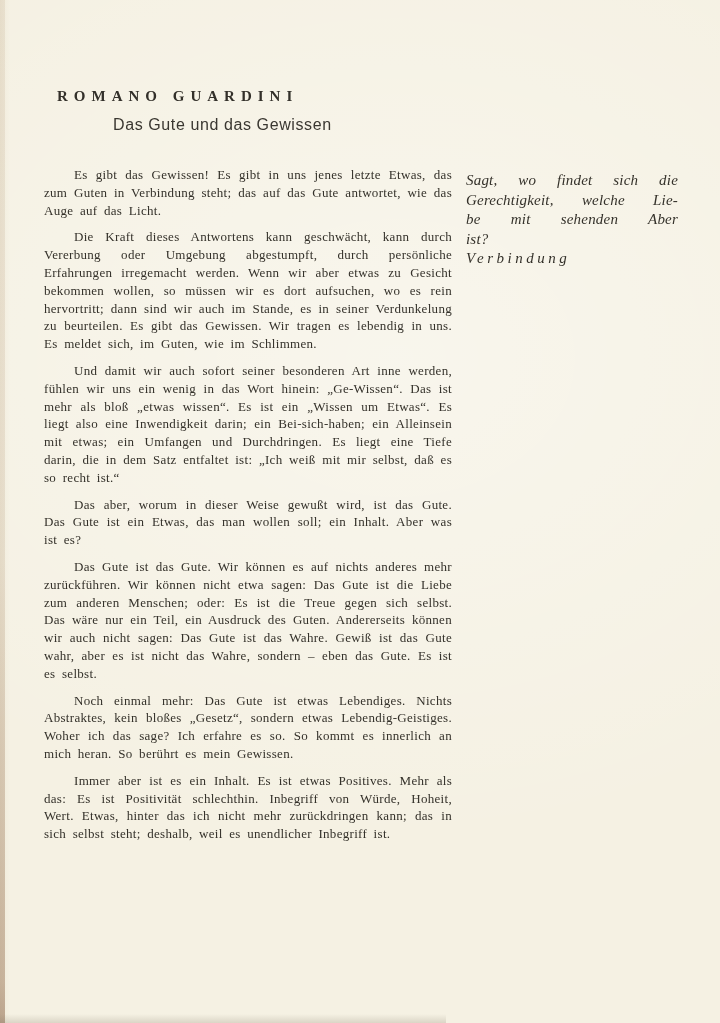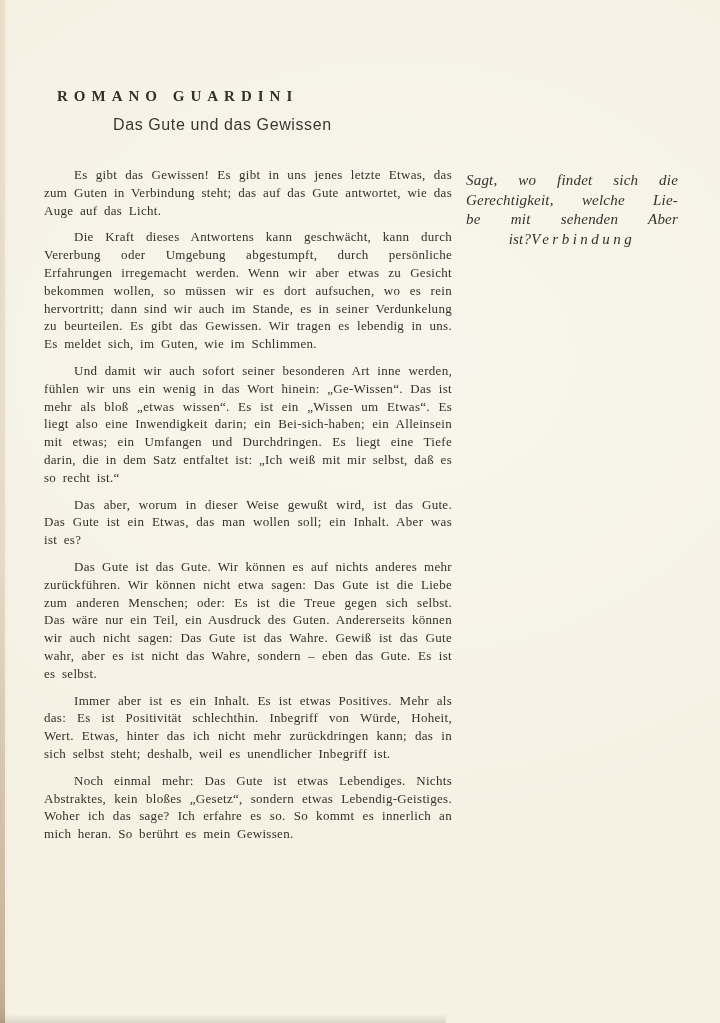--- a/index.html
+++ b/index.html
@@ -56,43 +56,43 @@
   }
   .body-col p.para { margin: 0 0 9px 0; text-indent: 30px; }
   .margin-quote {
     position: absolute; left: 466px; top: 171px; width: 212px;
     font-style: italic;
     font-size: 15px; line-height: 19.5px;
     word-spacing: 2px; letter-spacing: 0.2px;
     color: #34312a;
   }
   .quote-line { text-align: justify; text-align-last: justify; }
-  .quote-last-row { display: flex; justify-content: center; align-items: baseline; }
+  .quote-last-row { display: flex; justify-content: center; align-items: baseline; flex-direction: column; }
   .quote-attr { letter-spacing: 3.5px; white-space: nowrap; }
 </style>
 </head>
 <body>
 
 <div class="page">
 
   <div class="left-edge"></div>
   <div class="bottom-shadow"></div>
 
   <div class="author">ROMANO GUARDINI</div>
 
   <div class="title">Das Gute und das Gewissen</div>
 
   <div class="body-col">
       <p class="para">Es gibt das Gewissen! Es gibt in uns jenes letzte Etwas, das zum Guten in Verbindung steht; das auf das Gute antwortet, wie das Auge auf das Licht.</p>
       <p class="para">Die Kraft dieses Antwortens kann geschwächt, kann durch Vererbung oder Umgebung abgestumpft, durch persönliche Erfahrungen irregemacht werden. Wenn wir aber etwas zu Gesicht bekommen wollen, so müssen wir es dort aufsuchen, wo es rein hervortritt; dann sind wir auch im Stande, es in seiner Verdunkelung zu beurteilen. Es gibt das Gewissen. Wir tragen es lebendig in uns. Es meldet sich, im Guten, wie im Schlimmen.</p>
       <p class="para">Und damit wir auch sofort seiner besonderen Art inne werden, fühlen wir uns ein wenig in das Wort hinein: „Ge-Wissen“. Das ist mehr als bloß „etwas wissen“. Es ist ein „Wissen um Etwas“. Es liegt also eine Inwendigkeit darin; ein Bei-sich-haben; ein Alleinsein mit etwas; ein Umfangen und Durchdringen. Es liegt eine Tiefe darin, die in dem Satz entfaltet ist: „Ich weiß mit mir selbst, daß es so recht ist.“</p>
       <p class="para">Das aber, worum in dieser Weise gewußt wird, ist das Gute. Das Gute ist ein Etwas, das man wollen soll; ein Inhalt. Aber was ist es?</p>
       <p class="para">Das Gute ist das Gute. Wir können es auf nichts anderes mehr zurückführen. Wir können nicht etwa sagen: Das Gute ist die Liebe zum anderen Menschen; oder: Es ist die Treue gegen sich selbst. Das wäre nur ein Teil, ein Ausdruck des Guten. Andererseits können wir auch nicht sagen: Das Gute ist das Wahre. Gewiß ist das Gute wahr, aber es ist nicht das Wahre, sondern – eben das Gute. Es ist es selbst.</p>
+      <p class="para">Noch einmal mehr: Das Gute ist etwas Lebendiges. Nichts Abstraktes, kein bloßes „Gesetz“, sondern etwas Lebendig-Geistiges. Woher ich das sage? Ich erfahre es so. So kommt es innerlich an mich heran. So berührt es mein Gewissen.</p>
       <p class="para">Immer aber ist es ein Inhalt. Es ist etwas Positives. Mehr als das: Es ist Positivität schlechthin. Inbegriff von Würde, Hoheit, Wert. Etwas, hinter das ich nicht mehr zurückdringen kann; das in sich selbst steht; deshalb, weil es unendlicher Inbegriff ist.</p>
-      <p class="para">Noch einmal mehr: Das Gute ist etwas Lebendiges. Nichts Abstraktes, kein bloßes „Gesetz“, sondern etwas Lebendig-Geistiges. Woher ich das sage? Ich erfahre es so. So kommt es innerlich an mich heran. So berührt es mein Gewissen.</p>
     </div>
 
   <div class="margin-quote">
     <div>
         <div class="quote-line">Sagt, wo findet sich die</div>
         <div class="quote-line">Gerechtigkeit, welche Lie-</div>
         <div class="quote-line">be mit sehenden Aber</div>
       </div>
     <div class="quote-last-row">
       <span>ist?</span>

